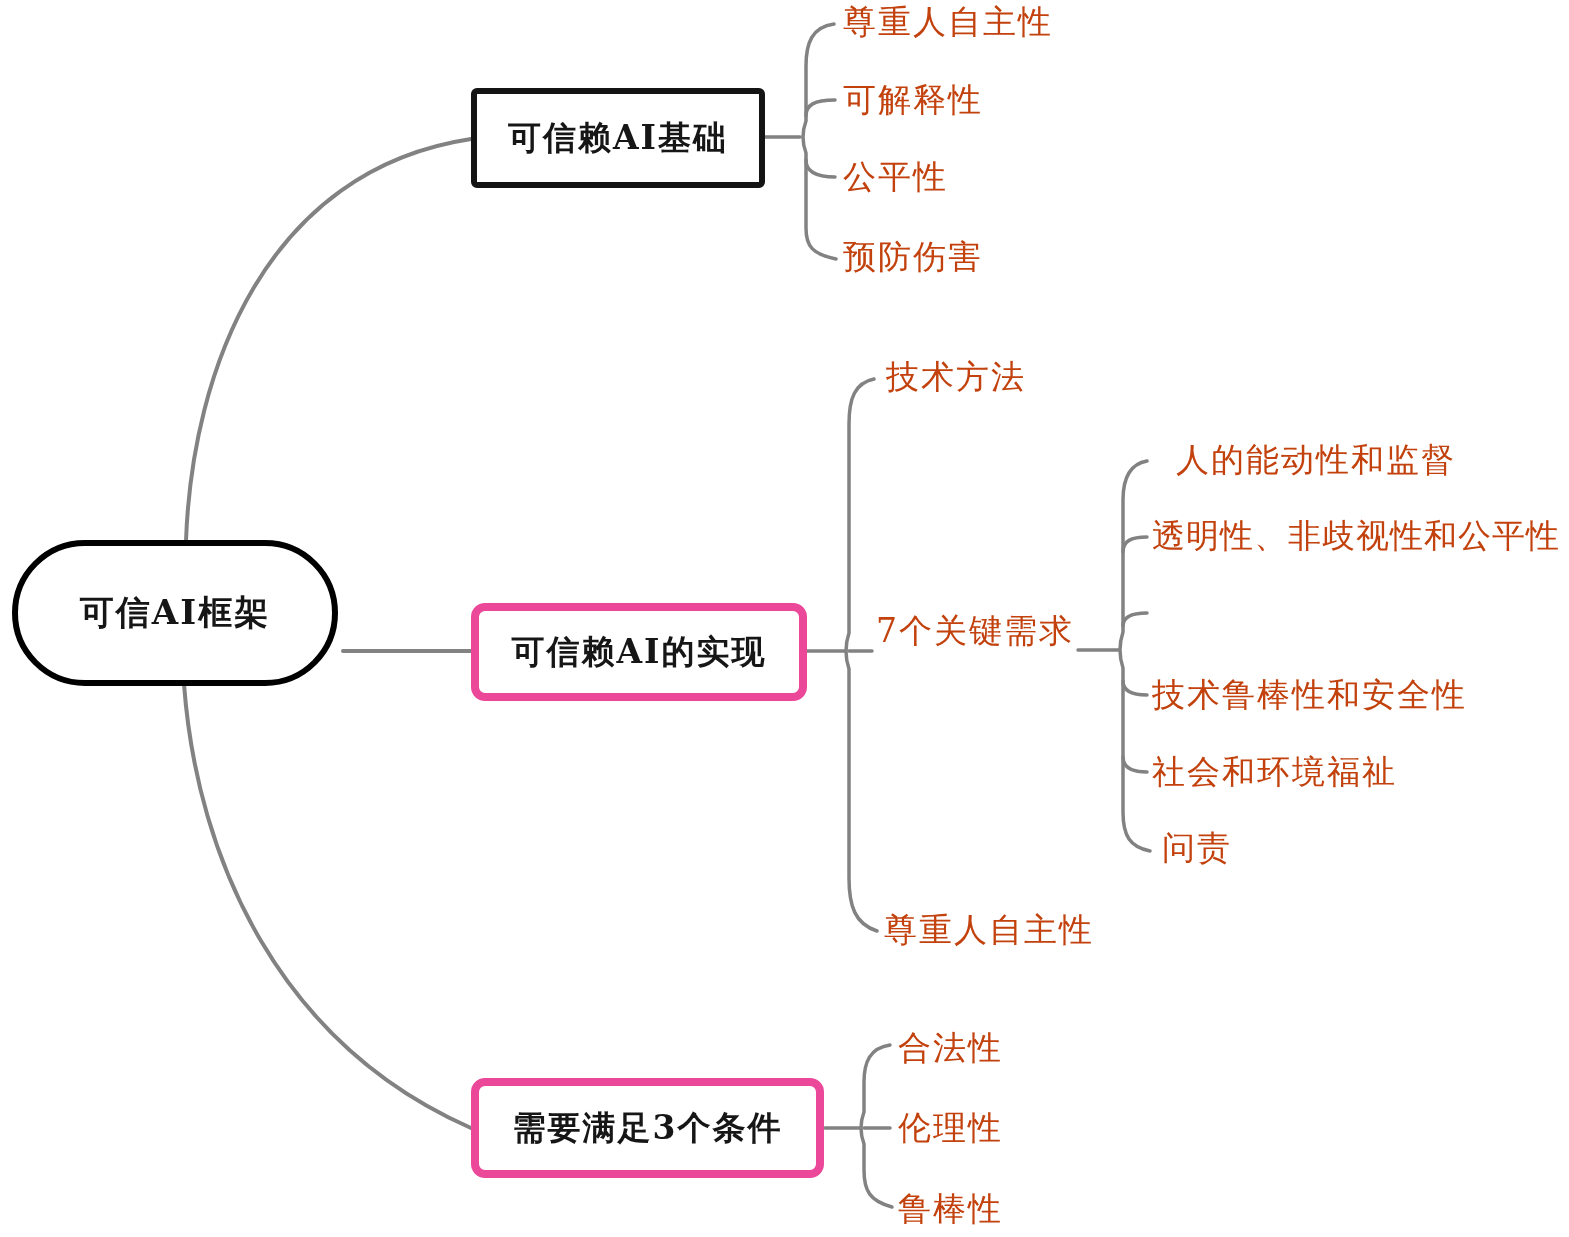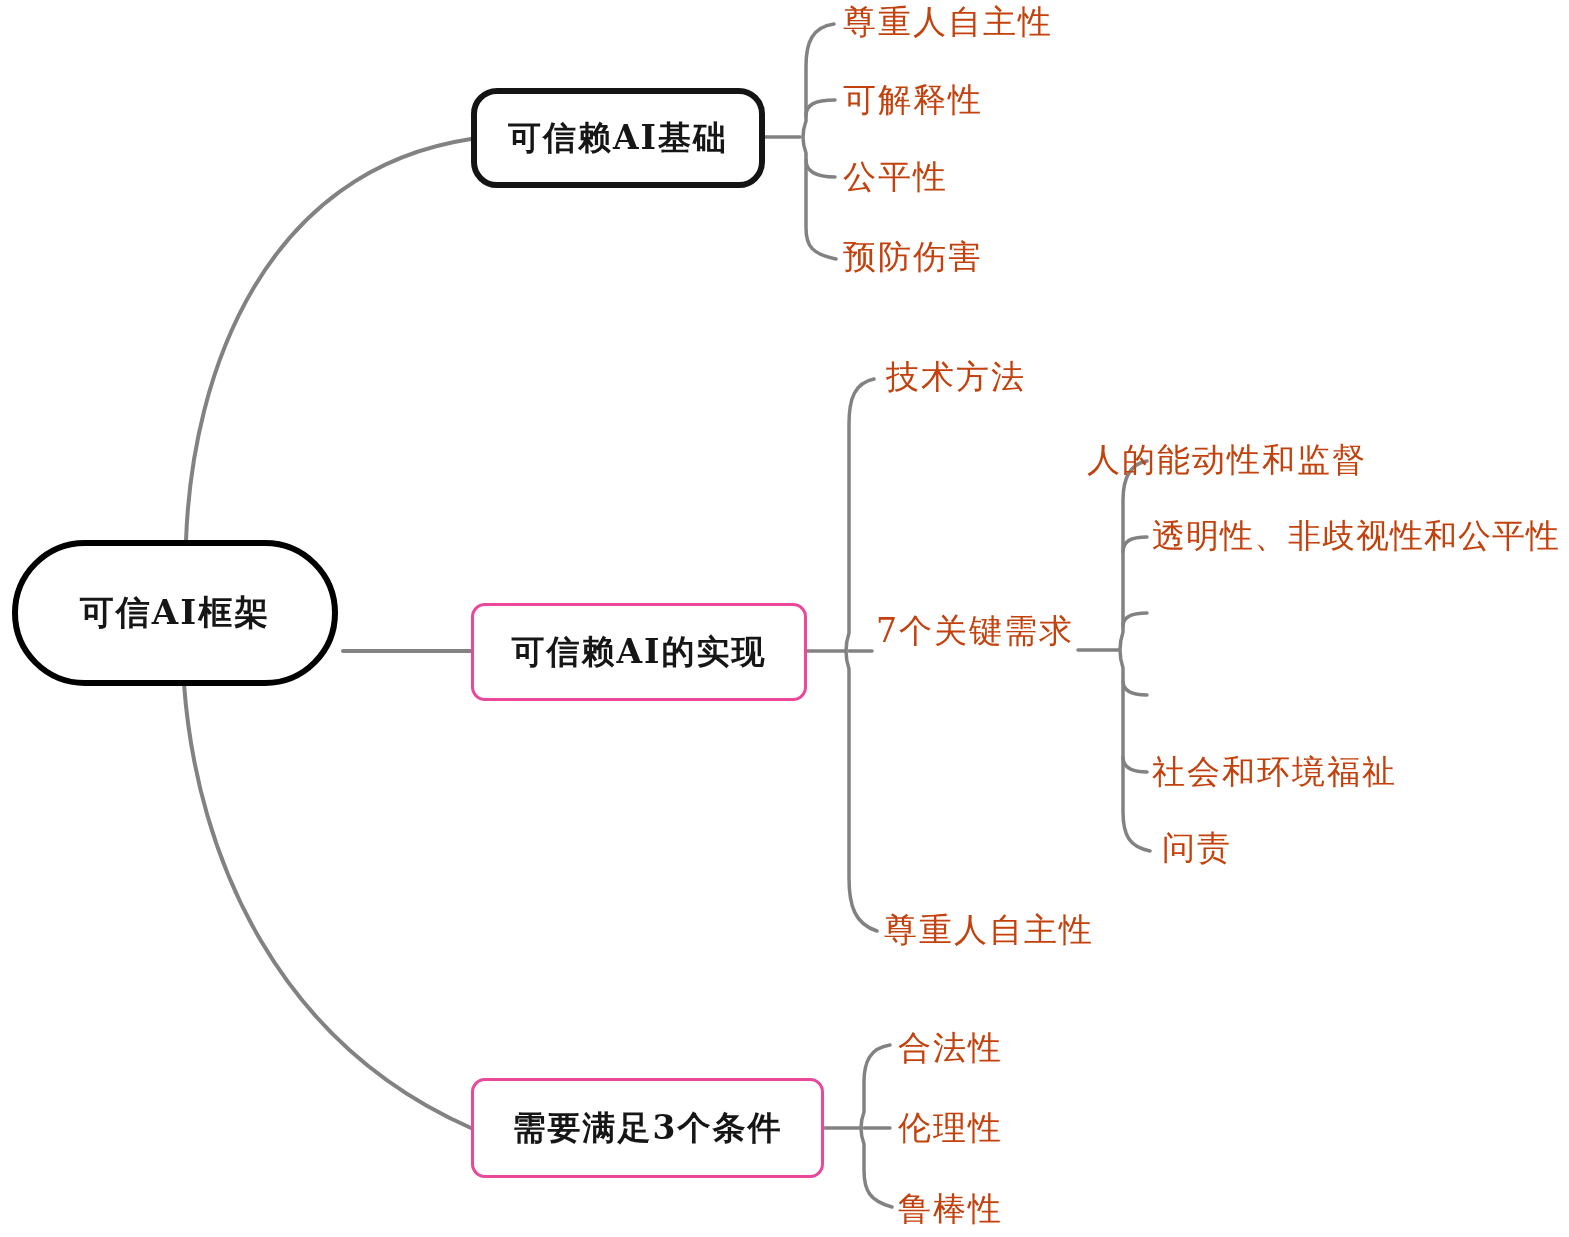--- a/index.html
+++ b/index.html
@@ -39,24 +39,24 @@
     color: #161616;
   }
   .root {
     left: 12px; top: 540px;
     width: 326px; height: 146px;
     border: 6px solid #000000;
     border-radius: 73px;
   }
   .box-dark {
     border: 6px solid #141414;
-    border-radius: 26px;
+    border-radius: 6px;
   }
   .box-gray {
-    border: 3px solid #ec4899;
+    border: 8px solid #ec4899;
     border-radius: 14px;
   }
   .box-foundation { left: 471px; top: 88px;  width: 294px; height: 100px; }
   .box-impl       { left: 471px; top: 603px; width: 336px; height: 98px; }
   .box-cond       { left: 471px; top: 1078px; width: 353px; height: 100px; }
   .leaf {
     position: absolute;
     font-size: 33px;
     font-weight: 500;
     letter-spacing: 2px;
@@ -126,22 +126,23 @@
 
   <div class="leaf" style="left:843px; top:5px">尊重人自主性</div>
   <div class="leaf" style="left:843px; top:83px">可解释性</div>
   <div class="leaf" style="left:843px; top:160px">公平性</div>
   <div class="leaf" style="left:843px; top:240px">预防伤害</div>
 
   <div class="leaf" style="left:886px; top:360px">技术方法</div>
   <div class="leaf" style="left:876px; top:614px">7个关键需求</div>
   <div class="leaf" style="left:884px; top:913px">尊重人自主性</div>
 
-  <div class="leaf" style="left:1087px; top:443px">人的能动性和监督</div>
+  <div class="leaf" style="left:1176px; top:443px">人的能动性和监督</div>
   <div class="leaf" style="left:1152px; top:519px; letter-spacing:1px">透明性、非歧视性和公平性</div>
+  <div class="leaf" style="left:1152px; top:678px">技术鲁棒性和安全性</div>
   <div class="leaf" style="left:1152px; top:755px">社会和环境福祉</div>
   <div class="leaf" style="left:1162px; top:831px">问责</div>
 
   <div class="leaf" style="left:898px; top:1031px">合法性</div>
   <div class="leaf" style="left:898px; top:1111px">伦理性</div>
   <div class="leaf" style="left:898px; top:1192px">鲁棒性</div>
 
 </div>
 
 </body></html>

